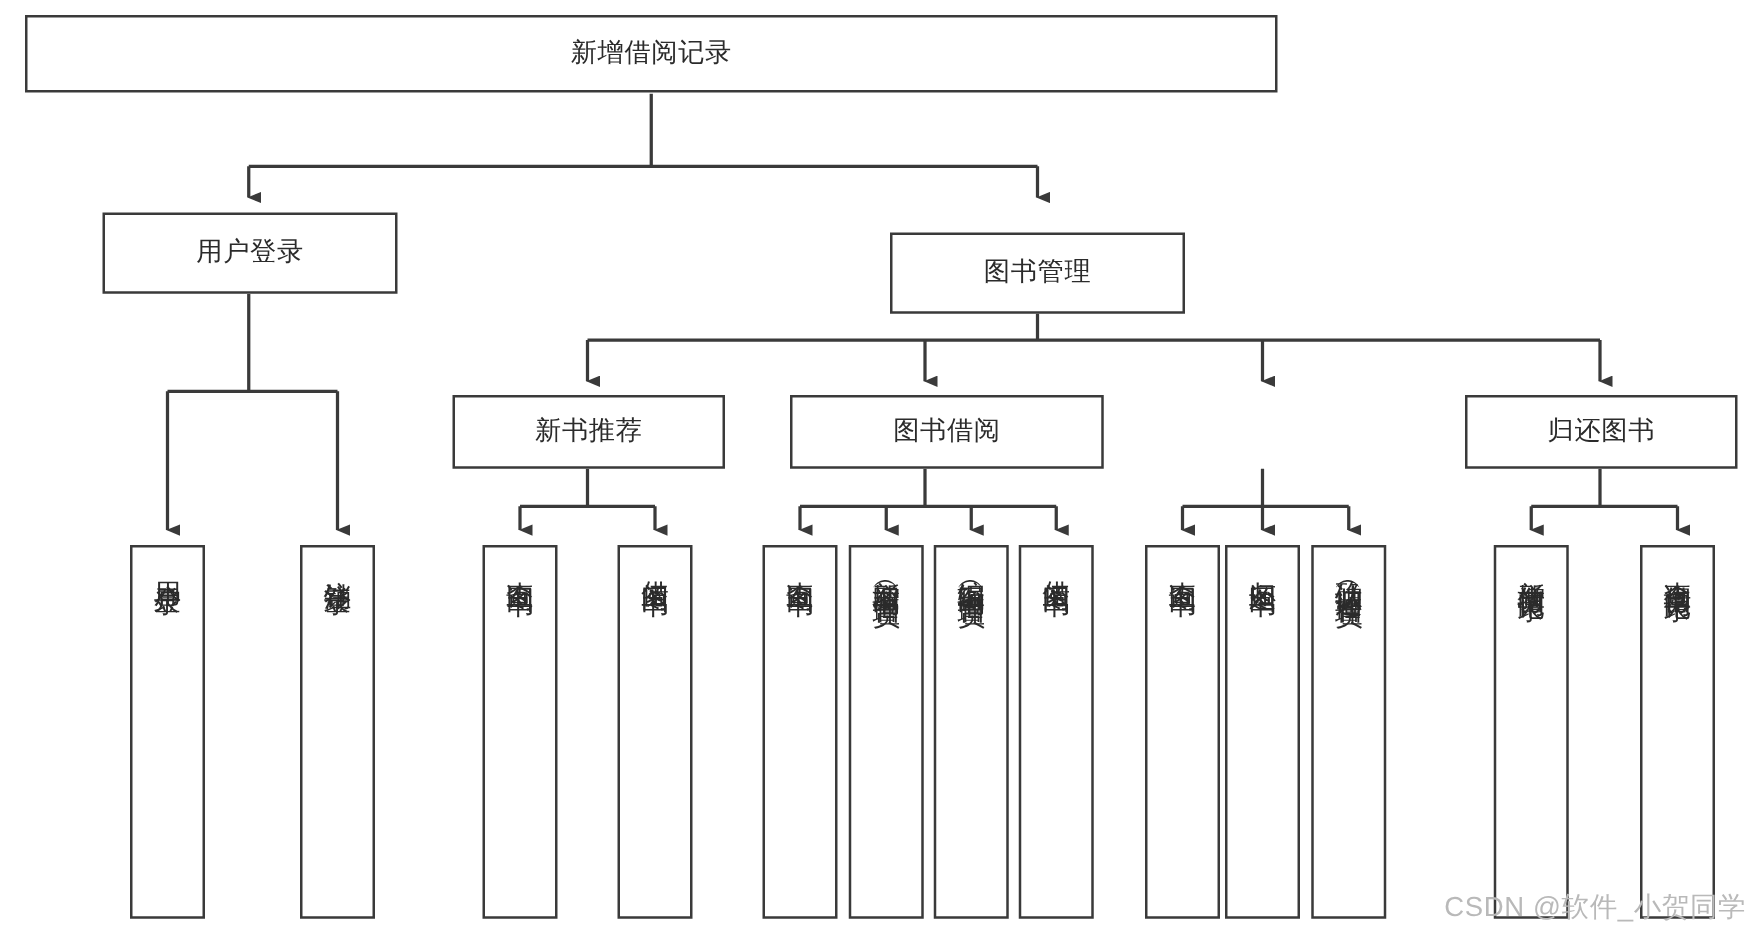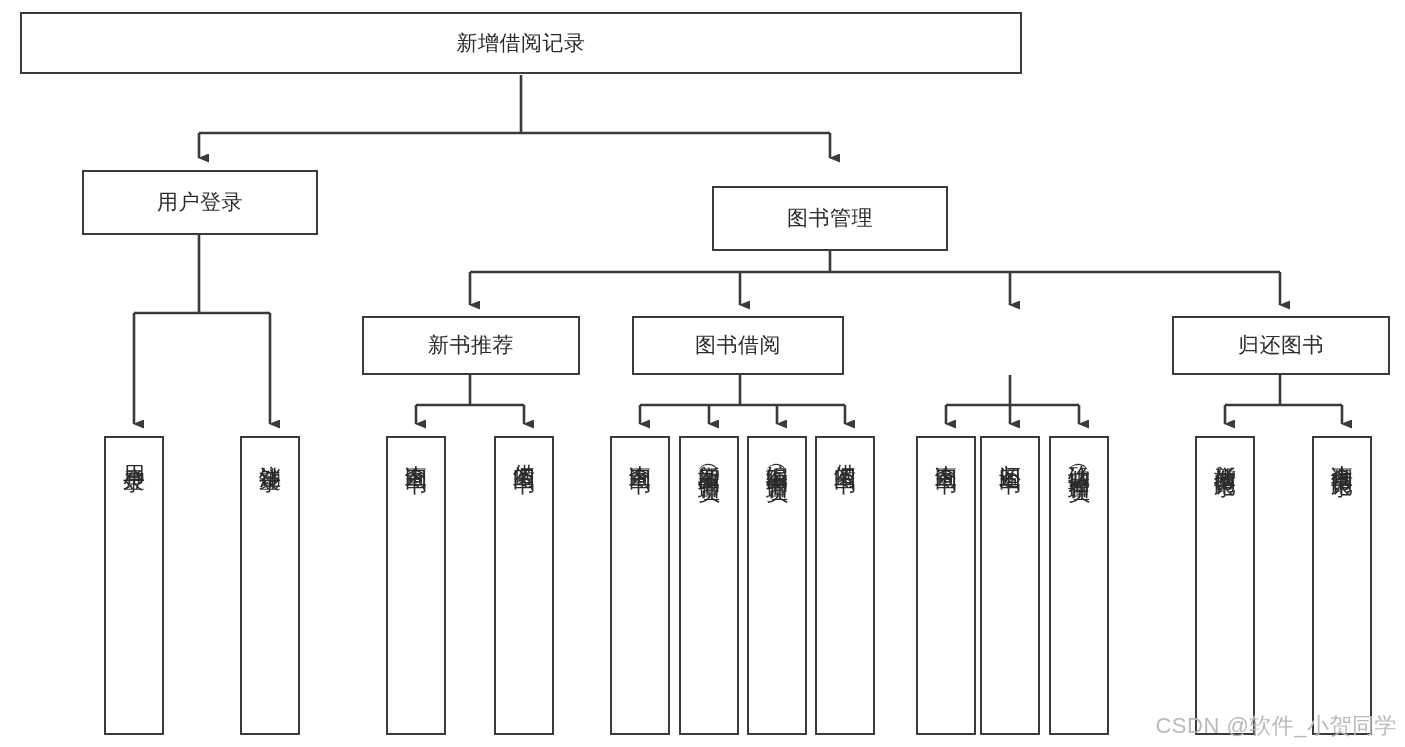--- a/index.html
+++ b/index.html
@@ -137,21 +137,21 @@
   </div>
 
   <div class="node horiz" style="left:712px; top:170px; width:236px; height:65px;margin-top:16px;">
     <span class="node-label">图书管理</span>
   </div>
 
   <div class="node horiz" style="left:362px; top:316px; width:218px; height:59px;">
     <span class="node-label">新书推荐</span>
   </div>
 
-  <div class="node horiz" style="left:632px; top:316px; width:212px; height:59px;">
+  <div class="node horiz" style="left:632px; top:316px; width:251px; height:59px;">
     <span class="node-label">图书借阅</span>
   </div>
 
 
   <div class="node horiz" style="left:1172px; top:316px; width:218px; height:59px;">
     <span class="node-label">归还图书</span>
   </div>
 
   <div class="node vert" style="left:104px; top:436px; width:60px; height:299px;">
     <span class="node-label">用户登录</span>

